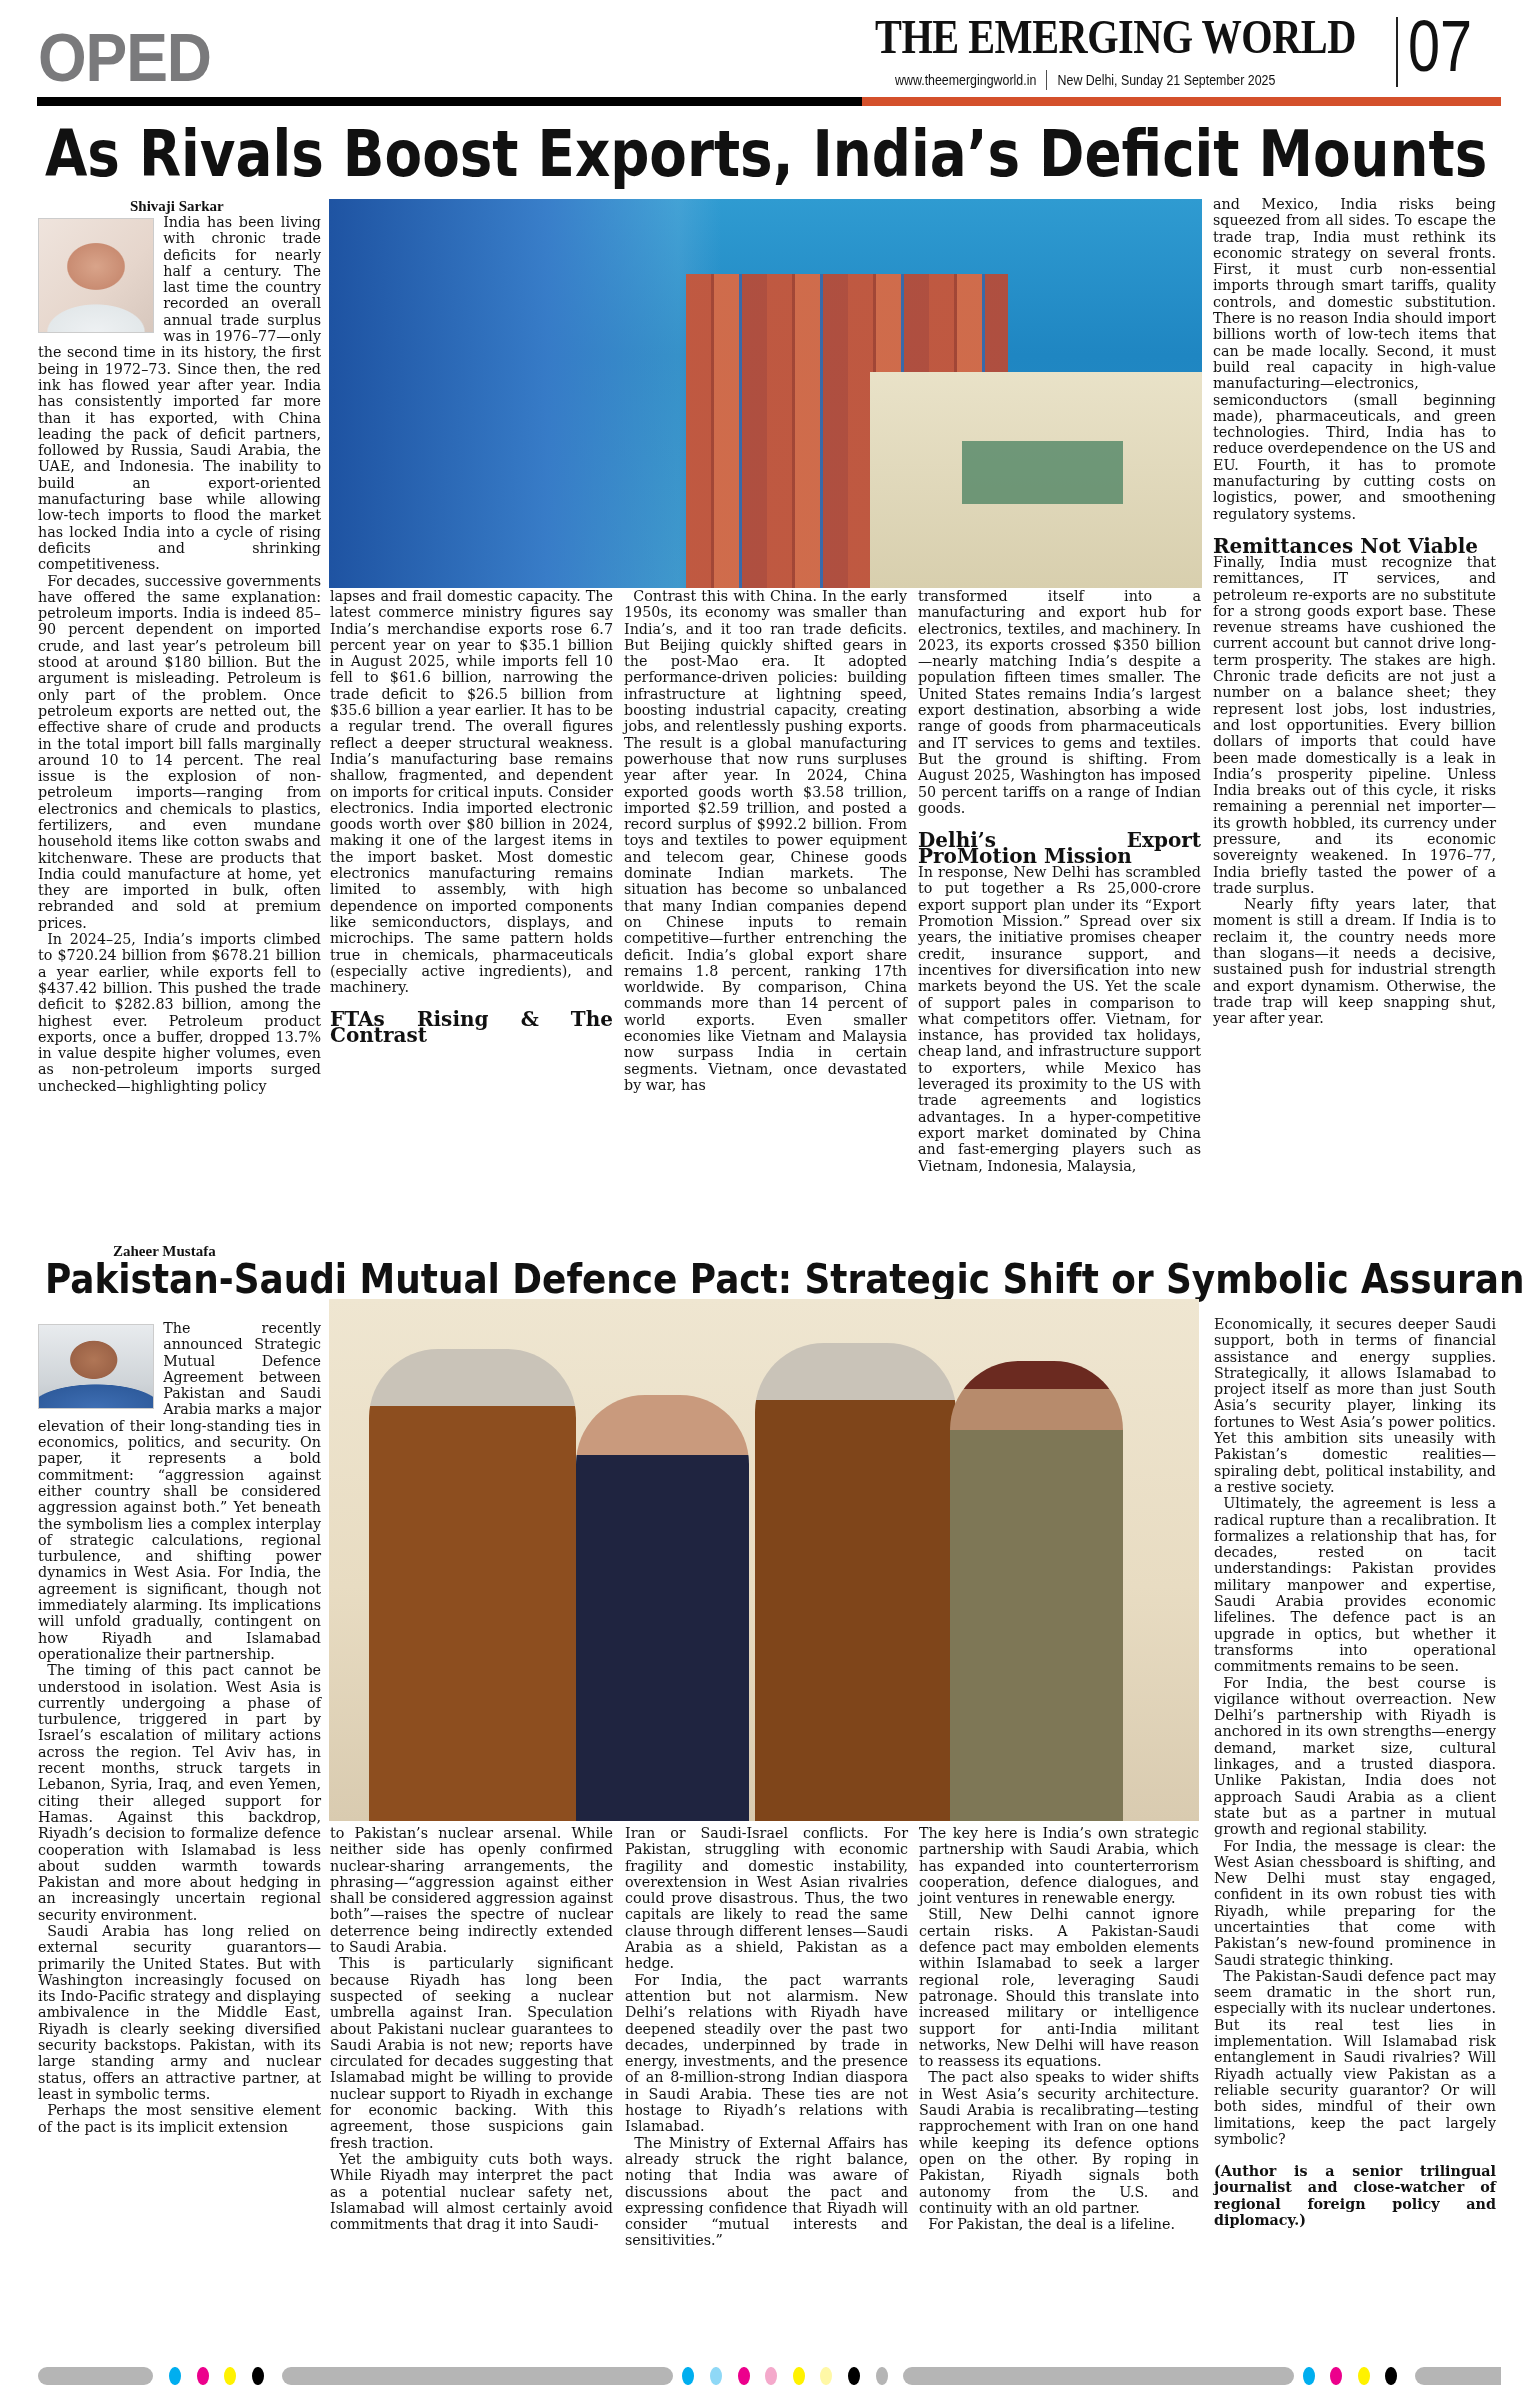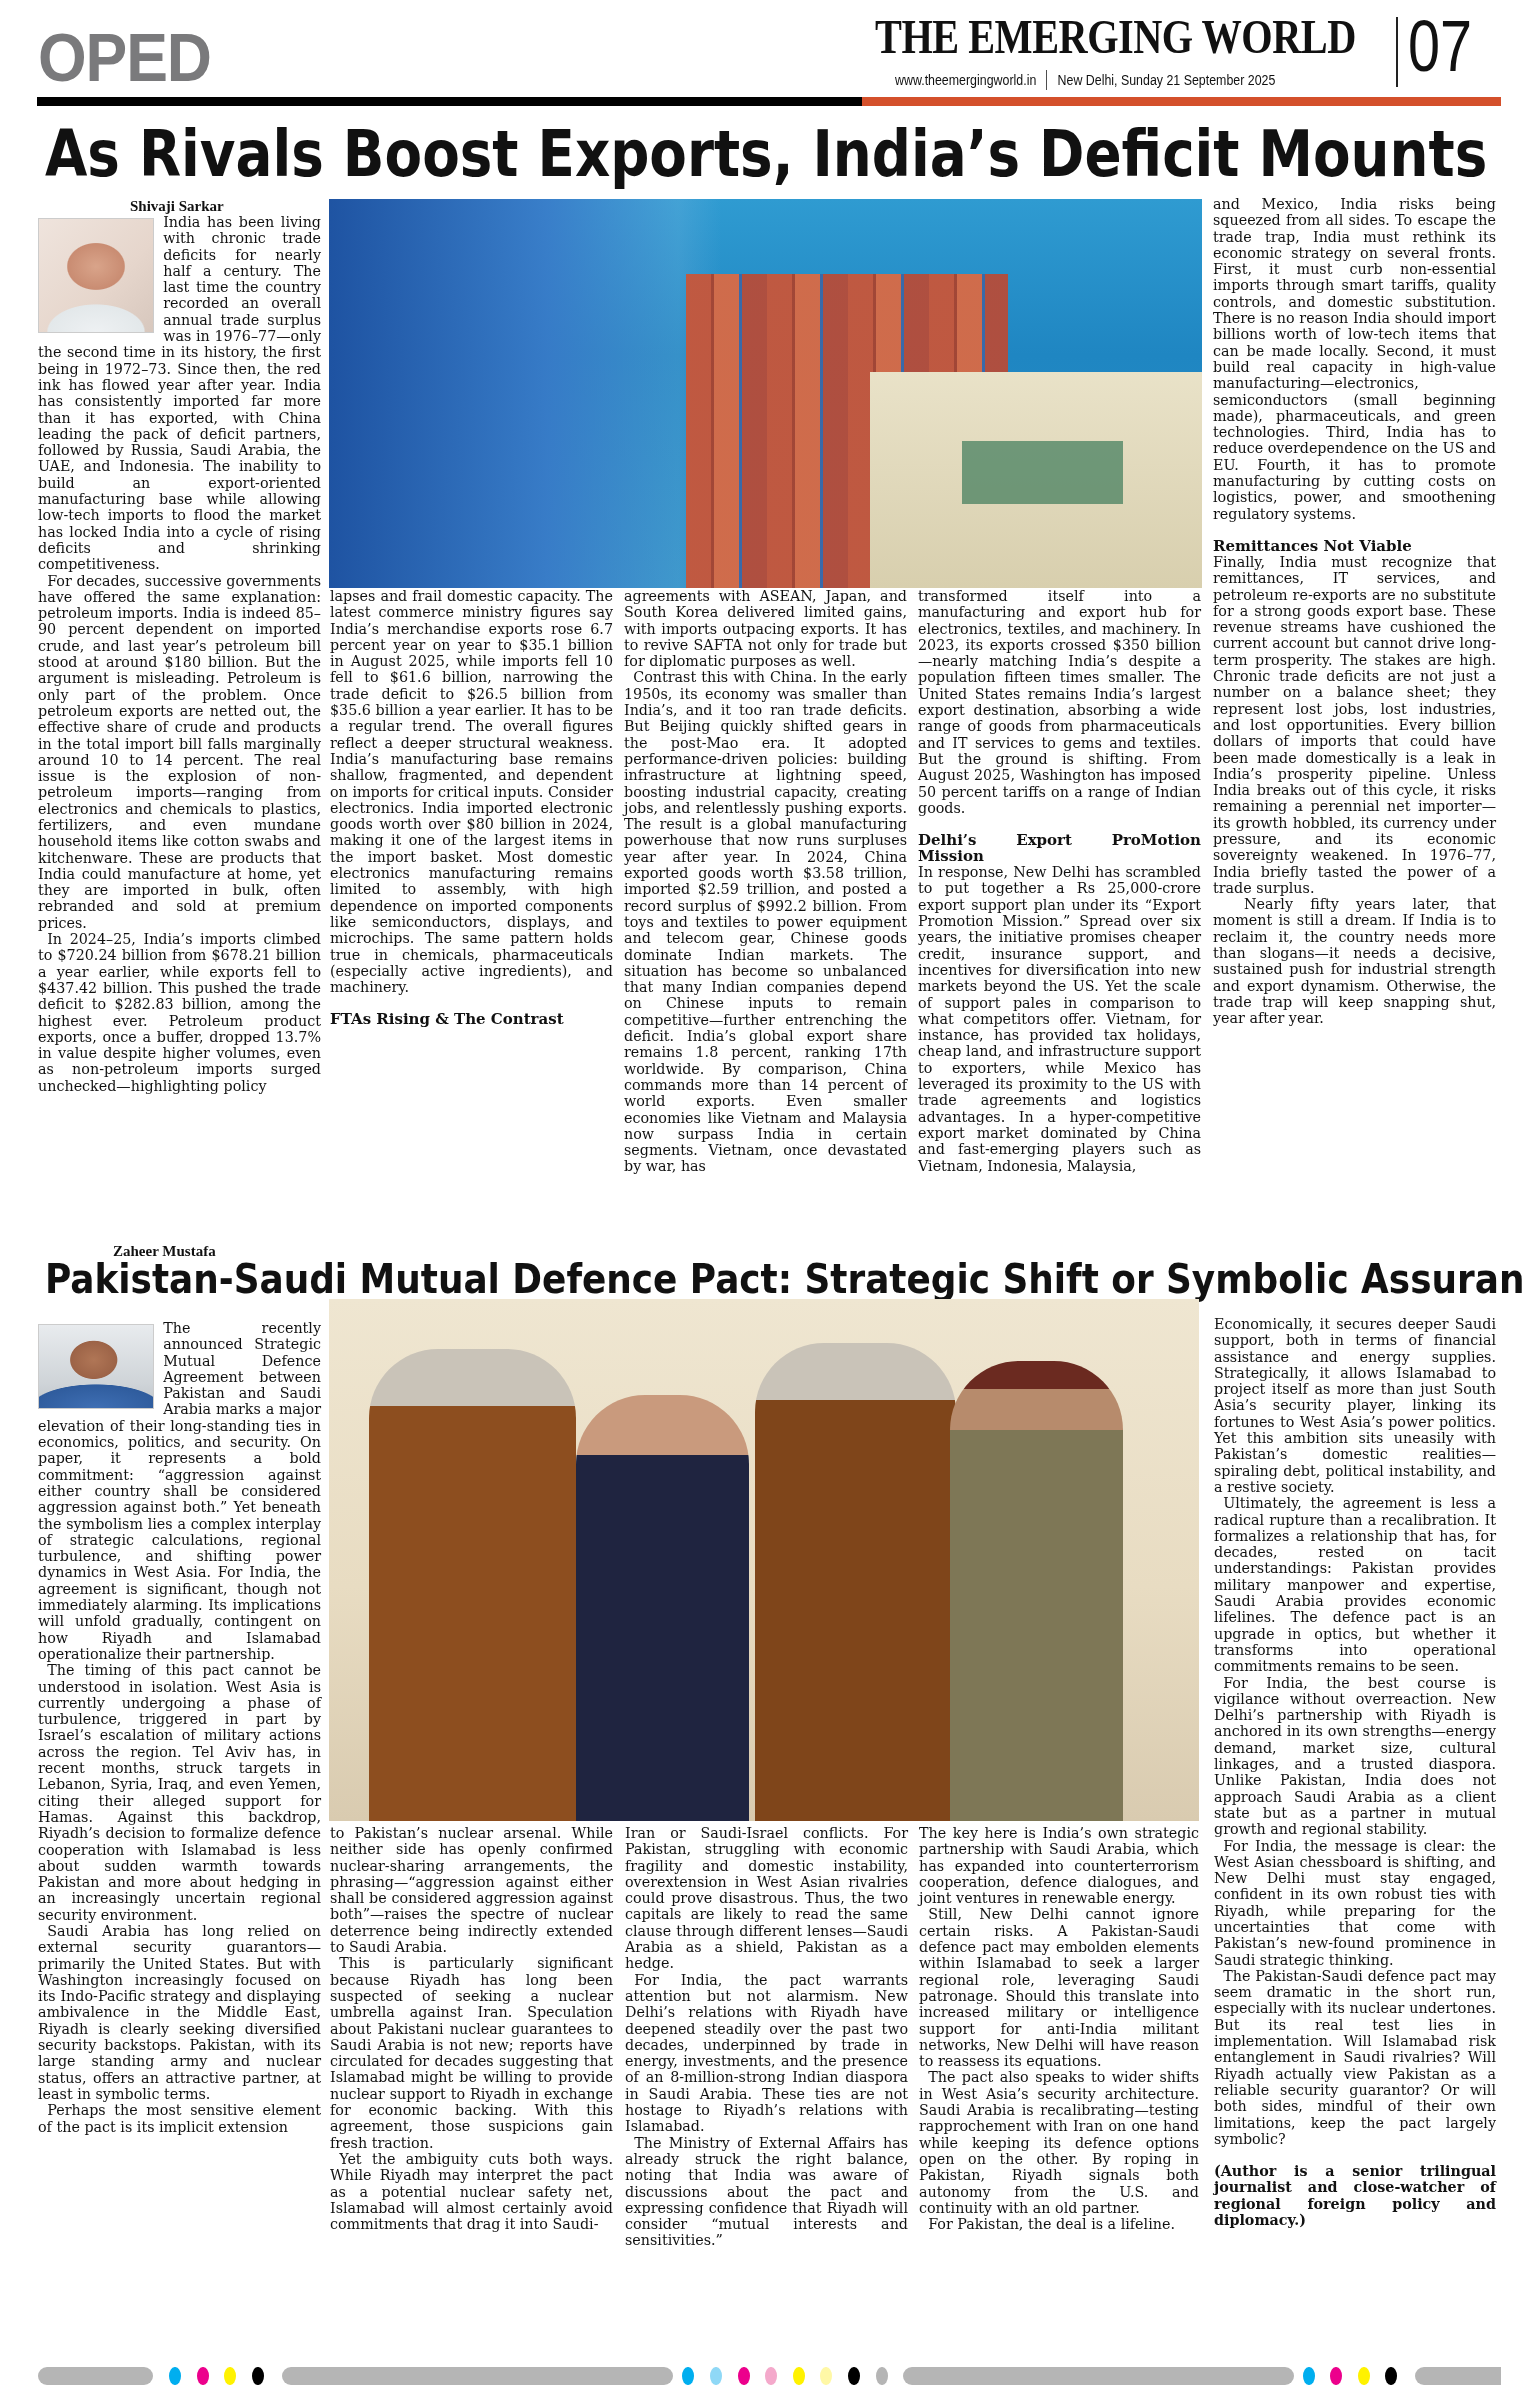--- a/index.html
+++ b/index.html
@@ -18,21 +18,21 @@
 
   .headline { position: absolute; font-family: "DejaVu Sans", sans-serif; font-weight: bold; line-height: 1; white-space: nowrap; transform-origin: left top; }
   .headline-1 { left: 45px; top: 122px; font-size: 64px; transform: scaleX(0.855); }
   .headline-2 { left: 45px; top: 1259px; font-size: 40px; transform: scaleX(0.896); }
 
   .byline { position: absolute; font-family: "Liberation Serif", serif; font-weight: bold; font-size: 15px; }
 
   .col { position: absolute; font-size: 14.3px; line-height: 16.3px; text-align: justify; hyphens: none; }
   .col p { text-indent: 9.2px; }
   .col p.noindent { text-indent: 0; }
-  .col h3 { font-size: 15px; font-weight: bold; margin-top: 16px; line-height: 16px; }
+  .col h3 { font-size: 20px; font-weight: bold; margin-top: 16px; line-height: 16px; }
   .col .authornote { font-weight: bold; margin-top: 16px; text-indent: 0; }
 
   .author-photo { float: left; margin: 3.5px 9.2px 2.3px 0; border: 0.6px solid #ccc; }
   .photo-1 { width: 116px; height: 115px; background: radial-gradient(ellipse 55% 45% at 50% 42%, #d9a48a 0%, #c98c72 45%, transparent 47%), radial-gradient(ellipse 70% 40% at 50% 100%, #eef1f3 0%, #e3e8ea 60%, transparent 62%), linear-gradient(135deg, #efe4dd, #e6d6cc 60%, #d7c7bd); }
   .photo-2 { width: 116px; height: 85px; background: radial-gradient(ellipse 45% 50% at 48% 42%, #b07656 0%, #9c6347 45%, transparent 47%), radial-gradient(ellipse 80% 40% at 50% 100%, #3f6fb4 0%, #2f5c9d 70%, transparent 72%), linear-gradient(180deg, #e8ebee, #cfd4d8 70%, #bfc5ca); }
 
   .hero-1 { position: absolute; left: 329px; top: 199px; width: 873px; height: 389px; background:
       linear-gradient(90deg, rgba(30,80,160,0.95) 0%, rgba(60,120,200,0.8) 25%, rgba(150,190,230,0.2) 40%, transparent 45%),
       linear-gradient(180deg, #2f9bd1 0%, #1f86c2 40%, #2a8fc6 100%);
       overflow: hidden; }
@@ -82,21 +82,20 @@
   <p>For decades, successive governments have offered the same explanation: petroleum imports. India is indeed 85–90 percent dependent on imported crude, and last year’s petroleum bill stood at around $180 billion. But the argument is misleading. Petroleum is only part of the problem. Once petroleum exports are netted out, the effective share of crude and products in the total import bill falls marginally around 10 to 14 percent. The real issue is the explosion of non-petroleum imports—ranging from electronics and chemicals to plastics, fertilizers, and even mundane household items like cotton swabs and kitchenware. These are products that India could manufacture at home, yet they are imported in bulk, often rebranded and sold at premium prices.</p>
   <p>In 2024–25, India’s imports climbed to $720.24 billion from $678.21 billion a year earlier, while exports fell to $437.42 billion. This pushed the trade deficit to $282.83 billion, among the highest ever. Petroleum product exports, once a buffer, dropped 13.7% in value despite higher volumes, even as non-petroleum imports surged unchecked—highlighting policy</p>
 </div>
 
 <div class="col" style="left:330px; top:588px; width:283px;">
   <p class="noindent">lapses and frail domestic capacity. The latest commerce ministry figures say India’s merchandise exports rose 6.7 percent year on year to $35.1 billion in August 2025, while imports fell 10 fell to $61.6 billion, narrowing the trade deficit to $26.5 billion from $35.6 billion a year earlier. It has to be a regular trend. The overall figures reflect a deeper structural weakness. India’s manufacturing base remains shallow, fragmented, and dependent on imports for critical inputs. Consider electronics. India imported electronic goods worth over $80 billion in 2024, making it one of the largest items in the import basket. Most domestic electronics manufacturing remains limited to assembly, with high dependence on imported components like semiconductors, displays, and microchips. The same pattern holds true in chemicals, pharmaceuticals (especially active ingredients), and machinery.</p>
   <h3>FTAs Rising &amp; The Contrast</h3>
 </div>
 
 <div class="col" style="left:624px; top:588px; width:283px;">
-  <p class="noindent">agreements with ASEAN, Japan, and South Korea delivered limited gains, with imports outpacing exports. It has to revive SAFTA not only for trade but for diplomatic purposes as well.</p>
   <p>Contrast this with China. In the early 1950s, its economy was smaller than India’s, and it too ran trade deficits. But Beijing quickly shifted gears in the post-Mao era. It adopted performance-driven policies: building infrastructure at lightning speed, boosting industrial capacity, creating jobs, and relentlessly pushing exports. The result is a global manufacturing powerhouse that now runs surpluses year after year. In 2024, China exported goods worth $3.58 trillion, imported $2.59 trillion, and posted a record surplus of $992.2 billion. From toys and textiles to power equipment and telecom gear, Chinese goods dominate Indian markets. The situation has become so unbalanced that many Indian companies depend on Chinese inputs to remain competitive—further entrenching the deficit. India’s global export share remains 1.8 percent, ranking 17th worldwide. By comparison, China commands more than 14 percent of world exports. Even smaller economies like Vietnam and Malaysia now surpass India in certain segments. Vietnam, once devastated by war, has</p>
 </div>
 
 <div class="col" style="left:918px; top:588px; width:283px;">
   <p class="noindent">transformed itself into a manufacturing and export hub for electronics, textiles, and machinery. In 2023, its exports crossed $350 billion—nearly matching India’s despite a population fifteen times smaller. The United States remains India’s largest export destination, absorbing a wide range of goods from pharmaceuticals and IT services to gems and textiles. But the ground is shifting. From August 2025, Washington has imposed 50 percent tariffs on a range of Indian goods.</p>
   <h3>Delhi’s Export ProMotion Mission</h3>
   <p class="noindent">In response, New Delhi has scrambled to put together a Rs 25,000-crore export support plan under its “Export Promotion Mission.” Spread over six years, the initiative promises cheaper credit, insurance support, and incentives for diversification into new markets beyond the US. Yet the scale of support pales in comparison to what competitors offer. Vietnam, for instance, has provided tax holidays, cheap land, and infrastructure support to exporters, while Mexico has leveraged its proximity to the US with trade agreements and logistics advantages. In a hyper-competitive export market dominated by China and fast-emerging players such as Vietnam, Indonesia, Malaysia,</p>
 </div>
 
 <div class="col" style="left:1213px; top:196px; width:283px;">

